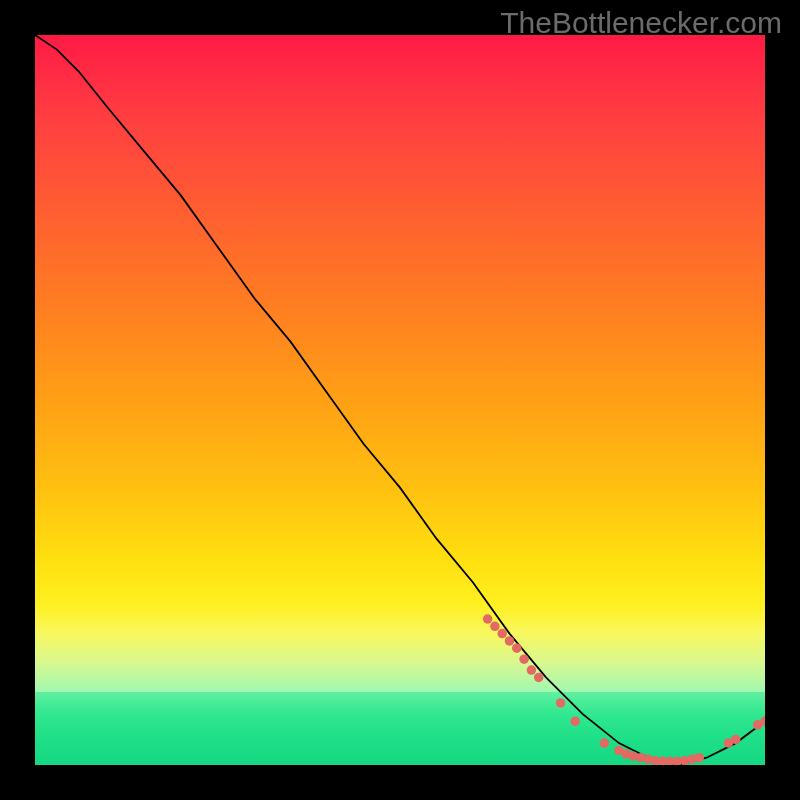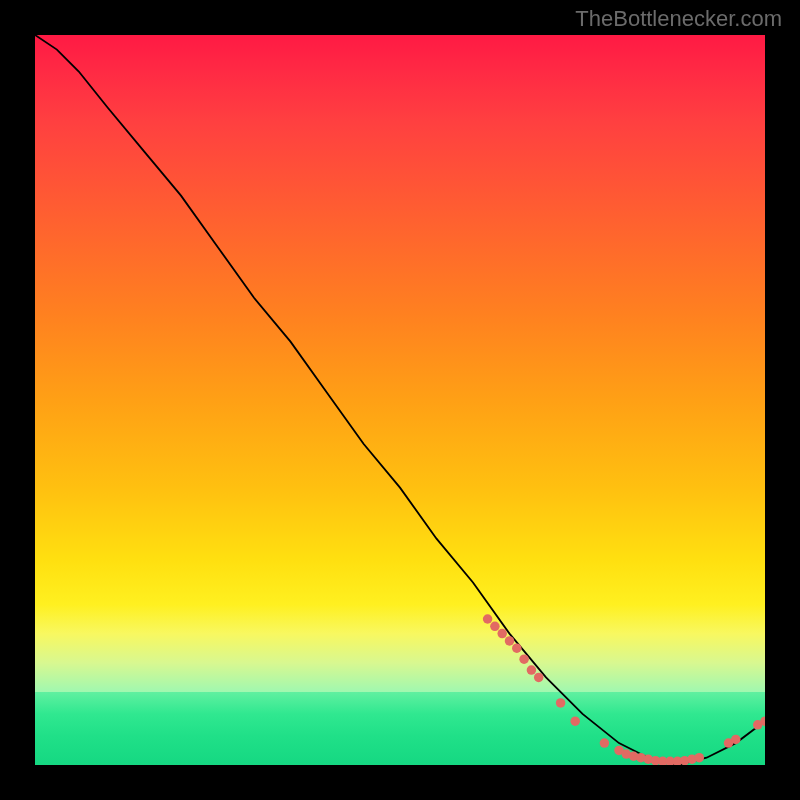--- a/index.html
+++ b/index.html
@@ -8,21 +8,21 @@
     height: 800px;
     background: #000;
     position: relative;
     font-family: Arial, sans-serif;
   }
   .watermark {
     position: absolute;
     top: 6px;
     right: 18px;
     color: #6b6b6b;
-    font-size: 22px;
+    font-size: 30px;
     font-weight: 500;
     z-index: 10;
   }
   .plot-area {
     position: absolute;
     left: 35px;
     top: 35px;
     width: 730px;
     height: 730px;
     overflow: hidden;

